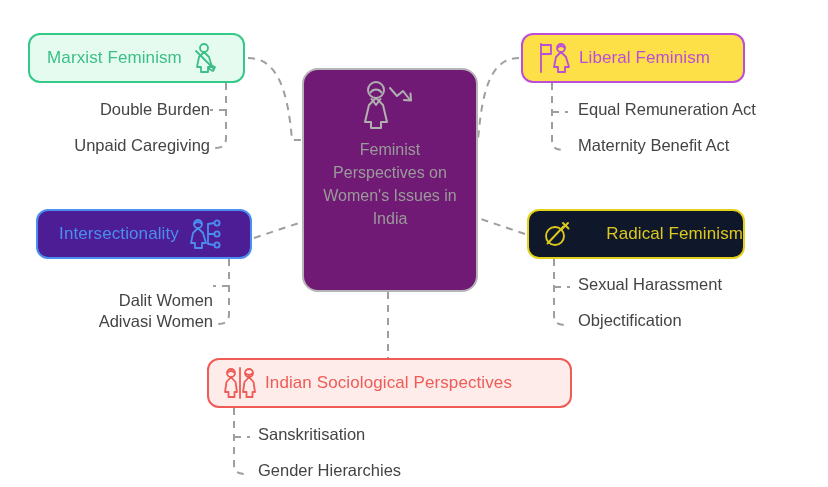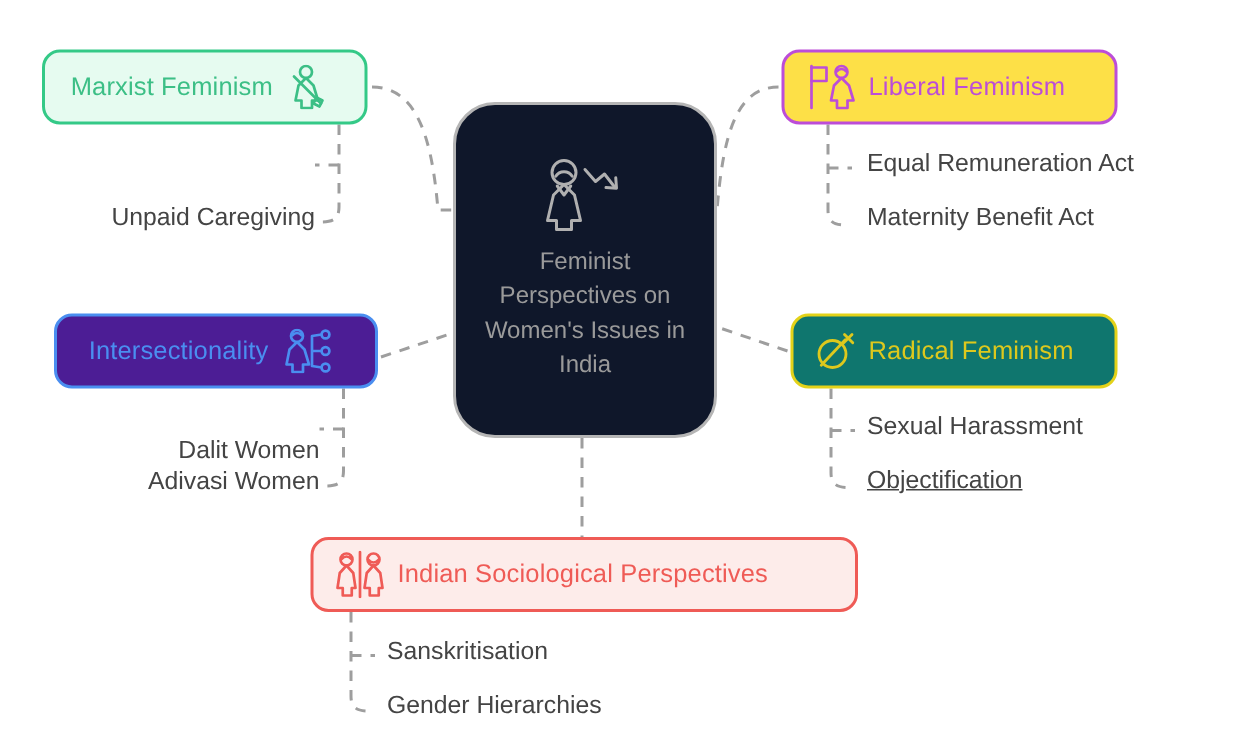--- a/index.html
+++ b/index.html
@@ -20,38 +20,38 @@
     border-radius:12px;
     border-width:2px;border-style:solid;
     white-space:nowrap;
   }
   .node .ico{display:flex;align-items:center;justify-content:center;flex:0 0 auto;}
   .node .lbl{font-size:17px;letter-spacing:.1px;}
 
   
   #central{
     left:302px;top:68px;width:176px;height:224px;
-    background:#0f172a;border-color:#b5b5b5;border-width:2px;
-    border-radius:28px;
-    flex-direction:column;justify-content:center;
+    background:#701a75;border-color:#b5b5b5;border-width:2px;
+    border-radius:16px;
+    flex-direction:column;
     padding:10px 14px;
   }
   #central .ctext{
     color:#9a9a9a;font-size:16px;line-height:23px;text-align:center;white-space:normal;
     margin-top:8px;
   }
 
   
   #n-marxist{left:28px;top:33px;width:217px;height:50px;background:#e6fbf0;border-color:#34c987;}
   #n-marxist .lbl{color:#3cbf86;}
   #n-inter{left:36px;top:209px;width:216px;height:50px;background:#4c1d95;border-color:#4a8ef0;}
   #n-inter .lbl{color:#4a8ef0;}
   #n-liberal{left:521px;top:33px;width:224px;height:50px;background:#fde047;border-color:#bc4dd8;}
   #n-liberal .lbl{color:#bc4dd8;}
-  #n-radical{left:527px;top:209px;width:218px;height:50px;background:#0f766e;border-color:#e3d219;}
+  #n-radical{left:527px;top:209px;width:218px;height:50px;background:#0f172a;border-color:#e3d219;justify-content:space-between;}
   #n-radical .lbl{color:#ddc81d;}
   #n-indian{left:207px;top:358px;width:365px;height:50px;background:#fdecea;border-color:#ef5b56;}
   #n-indian .lbl{color:#ef5b56;}
 
   .node.icon-right{justify-content:center;}
   .node.icon-right .lbl{margin-right:10px;}
   .node.icon-left .lbl{margin-left:8px;}
   .node.icon-left{padding-left:14px;}
   .node.icon-right{padding-right:8px;}
 
@@ -117,20 +117,21 @@
     <span class="lbl">Marxist Feminism</span>
     <span class="ico">
       <svg width="26" height="30" viewBox="0 0 26 30" fill="none" stroke="#3cbf86" stroke-width="1.8" stroke-linecap="round" stroke-linejoin="round">
         <circle cx="12" cy="5" r="4"></circle>
         <path d="M12 9 L7 14 L5 24 L9 24 L9 29 L16 29 L16 24 L20 24 L17 14 Z"></path>
         <path d="M4 8 L22 26"></path>
         <path d="M19 22 L23 24 L21 28 L17 26 Z"></path>
       </svg>
     </span>
   </div>
+  <div class="sub right-align" style="left:20px;top:100px;width:190px;">Double Burden</div>
   <div class="sub right-align" style="left:10px;top:136px;width:200px;">Unpaid Caregiving</div>
 
   <div class="node icon-right" id="n-inter">
     <span class="lbl">Intersectionality</span>
     <span class="ico">
       <svg width="32" height="30" viewBox="0 0 32 30" fill="none" stroke="#4a8ef0" stroke-width="1.8" stroke-linecap="round" stroke-linejoin="round">
         <circle cx="9" cy="5" r="4"></circle>
         <path d="M6 4.5 C7.5 2.5 10.5 2.5 12 4.5"></path>
         <path d="M9 9 L4 14 L2 24 L6 24 L6 29 L13 29 L13 24 L17 24 L14 14 Z"></path>
         <circle cx="28" cy="4" r="2.6"></circle>
@@ -163,21 +164,21 @@
       <svg width="28" height="28" viewBox="0 0 28 28" fill="none" stroke="#ddc81d" stroke-width="1.9" stroke-linecap="round" stroke-linejoin="round">
         <circle cx="12" cy="16" r="9"></circle>
         <path d="M18.5 9.5 L25 3"></path>
         <path d="M20 3 L25.5 8.5"></path>
         <path d="M4.5 23.5 L20.5 6.5"></path>
       </svg>
     </span>
     <span class="lbl">Radical Feminism</span>
   </div>
   <div class="sub" style="left:578px;top:275px;">Sexual Harassment</div>
-  <div class="sub" style="left:578px;top:311px;text-decoration:underline;">Objectification</div>
+  <div class="sub" style="left:578px;top:311px;">Objectification</div>
 
   <div class="node icon-left" id="n-indian">
     <span class="ico">
       <svg width="34" height="32" viewBox="0 0 34 32" fill="none" stroke="#ef5b56" stroke-width="1.8" stroke-linecap="round" stroke-linejoin="round">
         <circle cx="8" cy="6" r="4"></circle>
         <path d="M5 5.5 C6.5 3.5 9.5 3.5 11 5.5"></path>
         <path d="M8 10 L3.5 15 L2 25 L5.5 25 L5.5 30 L11.5 30 L11.5 25 L14 25 L12.5 15 Z"></path>
         <path d="M17 1 L17 31"></path>
         <circle cx="26" cy="6" r="4"></circle>
         <path d="M23 6.5 C24.5 8.5 27.5 8.5 29 6.5"></path>

